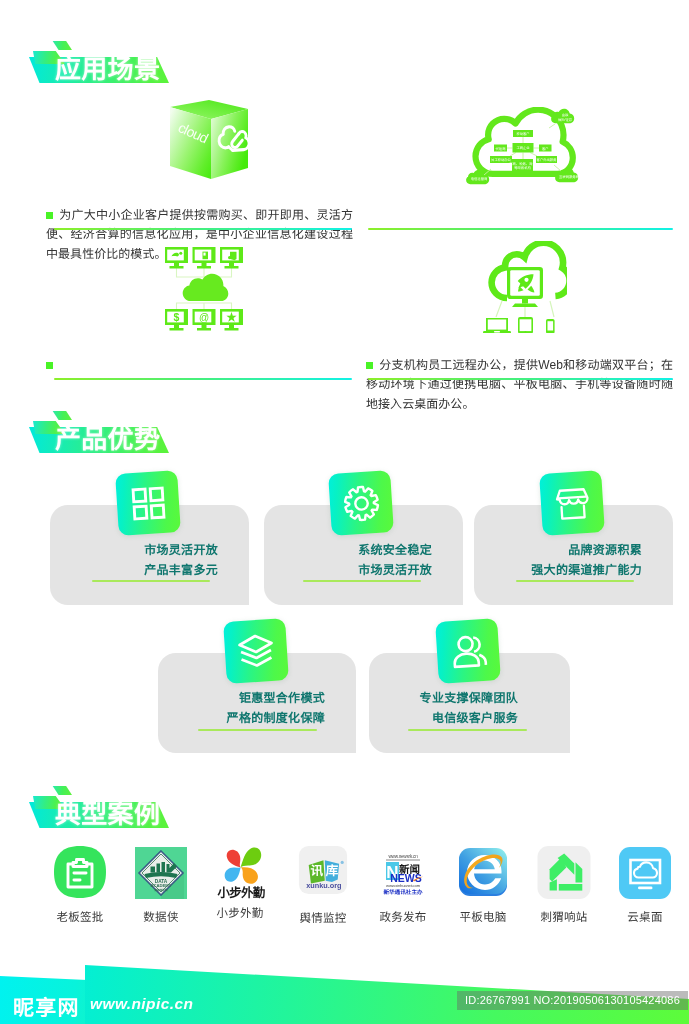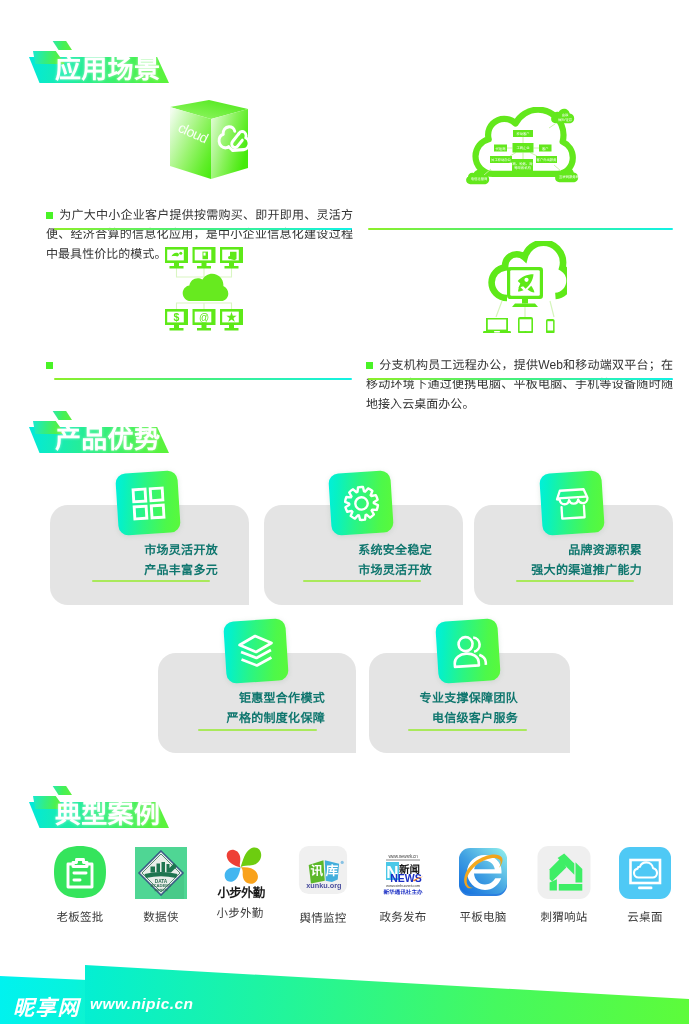--- a/index.html
+++ b/index.html
@@ -49,21 +49,21 @@
      font-size:11.5px;color:#3a3a3a;letter-spacing:.3px;}
 
   
   .footer-back{position:absolute;left:0;top:974px;width:120px;height:50px;
      background:linear-gradient(100deg,#00F2F0 0%,#08F3DB 60%,#19F5B8 100%);
      clip-path:polygon(0 2px,120px 7.6px,120px 50px,0 50px);}
   .footer-front{position:absolute;left:0;top:960px;width:689px;height:64px;
      background:linear-gradient(95deg,#00E9F0 0%,#05EFD0 14%,#22F59A 42%,#45F95F 72%,#5DFC3A 100%);
      clip-path:polygon(85px 5px,689px 39px,689px 64px,85px 64px);}
   .fbrand{position:absolute;left:13px;top:991px;font-size:21px;font-weight:700;
-     color:#fff;letter-spacing:1.2px;font-style:italic;}
+     color:#fff;letter-spacing:1.2px;}
   .furl{position:absolute;left:90px;top:995px;font-size:15.5px;font-weight:700;
      color:#fff;font-style:italic;letter-spacing:.4px;}
   .fid{position:absolute;left:457px;top:991px;height:19px;line-height:19px;
      padding:0 8px;background:rgba(105,105,105,.45);color:#fff;font-size:11px;
      letter-spacing:.2px;white-space:nowrap;}
 </style>
 </head>
 <body>
 
 <div class="page">
@@ -557,13 +557,14 @@
       <rect x="21" y="42.5" width="14.5" height="2.8" rx="1.4" fill="#ffffff"></rect>
     </svg>
   </div>
   <div class="case-lb">云桌面</div>
 </div>
 
 <div class="footer-back"></div>
 <div class="footer-front"></div>
 <div class="fbrand">昵享网</div>
 <div class="furl">www.nipic.cn</div>
+<div class="fid">ID:26767991 NO:20190506130105424086</div>
 </div>
 
 </body></html>

